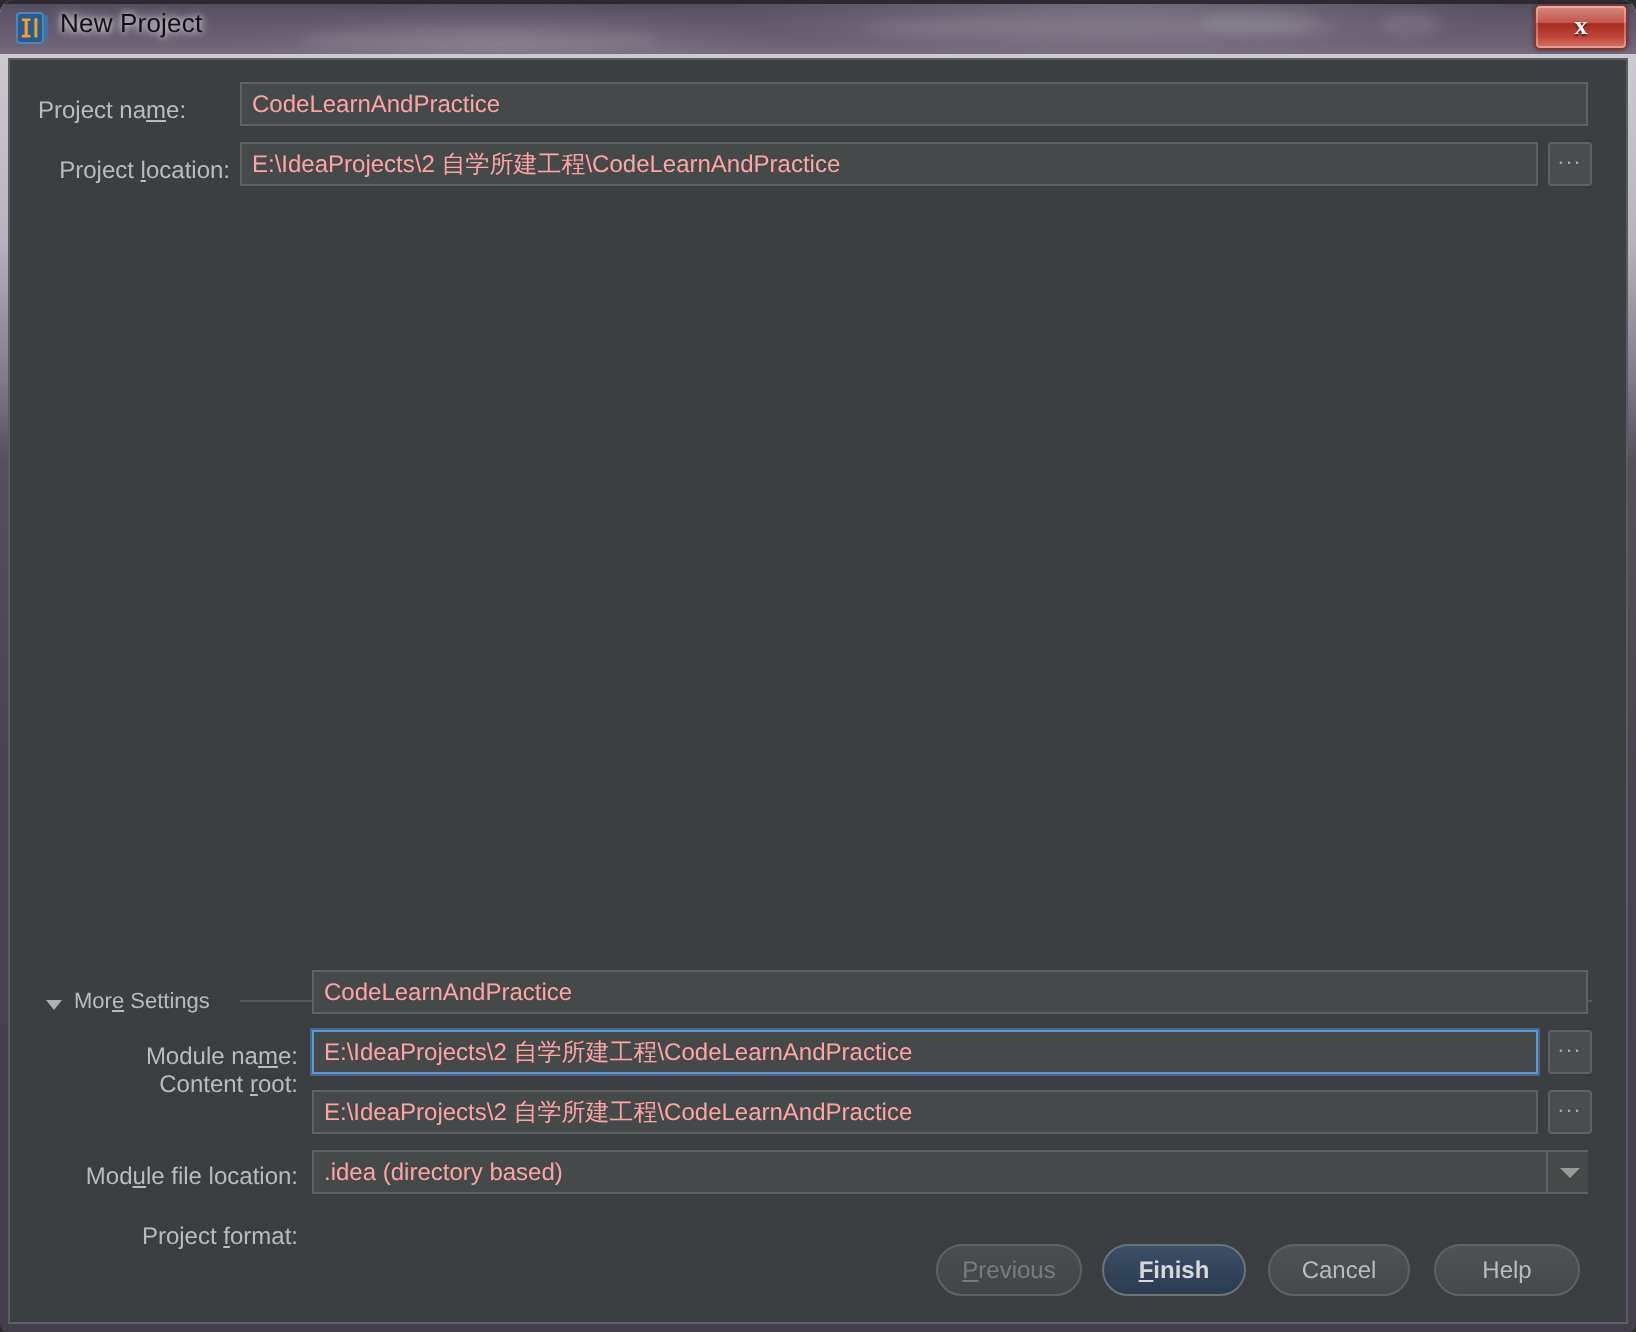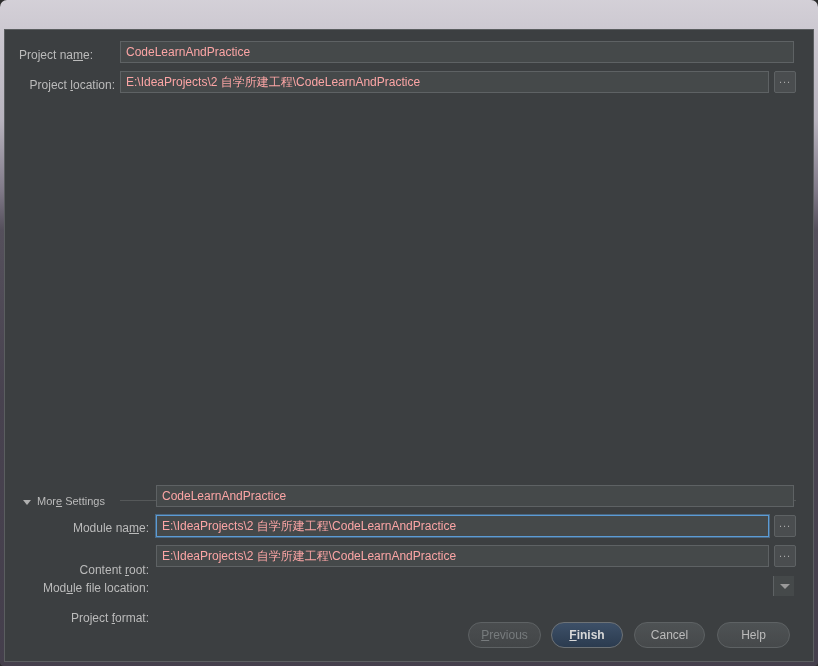--- a/index.html
+++ b/index.html
@@ -258,48 +258,70 @@
     font-weight: bold;
   }
 </style>
 </head>
 <body>
 
 <div id="window">
 
   <div class="frame-glass"></div>
 
+  <div class="titlebar">
+    <div class="tb-highlight" style="left:430px; width:240px;"></div>
+    <div class="tb-highlight" style="left:600px; width:60px; top:5px;"></div>
+    <div class="tb-highlight" style="left:690px; width:30px; top:6px;"></div>
+    <div class="tb-highlight" style="left:150px; width:180px; top:14px;"></div>
+
+    <div class="title-icon">
+      <svg width="17" height="16" viewBox="0 0 17 16">
+        <rect x="0.5" y="0.5" width="13" height="15" rx="1.5" fill="#2b5d8c" stroke="#4a86b8" stroke-width="1"></rect>
+        <path d="M3 3.2 h4.2 v1.3 h-1.3 v6.9 h1.3 v1.3 H3 v-1.3 h1.3 V4.5 H3 z" fill="#ff9d28"></path>
+        <rect x="9.2" y="3.2" width="1.5" height="9.5" fill="#e8a33d"></rect>
+        <rect x="14.2" y="1.6" width="1.7" height="12.8" fill="#3b78ab"></rect>
+      </svg>
+    </div>
+
+    <div class="title-text">New Project</div>
+
+    <div class="close-btn">
+      <div class="x">x</div>
+    </div>
+  </div>
 
   <div class="client">
 
     <div class="lbl" style="left:14px; top:17px; width:96px; text-align:left;"><span>Project na</span><u>m</u><span>e:</span></div>
     <div class="field" style="left:115px; top:11px; width:674px;">CodeLearnAndPractice</div>
 
     <div class="lbl" style="left:6px; top:47px; width:104px; text-align:right;"><span>Project </span><u>l</u><span>ocation:</span></div>
     <div class="field" style="left:115px; top:41px; width:649px;">E:\IdeaProjects\2 自学所建工程\CodeLearnAndPractice</div>
     <div class="browse" style="left:769px; top:41px;"><span>...</span></div>
 
     <div class="more-settings">
       <span class="ms-tri"></span>
       <span class="ms-text"><span>Mor</span><u>e</u><span> Settings</span></span>
     </div>
     <div class="ms-line"></div>
 
     <div class="lbl" style="left:20px; top:490px; width:124px; text-align:right;"><span>Module na</span><u>m</u><span>e:</span></div>
     <div class="field" style="left:151px; top:455px; width:638px;">CodeLearnAndPractice</div>
 
-    <div class="lbl" style="left:20px; top:532px; width:124px; text-align:right;"><span>Content </span><u>r</u><span>oot:</span></div>
+    <div class="lbl" style="left:20px; top:504px; width:124px; text-align:right;"><span>Content </span><u>r</u><span>oot:</span></div>
     <div class="field focused" style="left:151px; top:485px; width:613px;">E:\IdeaProjects\2 自学所建工程\CodeLearnAndPractice</div>
     <div class="browse" style="left:769px; top:485px;"><span>...</span></div>
 
     <div class="lbl" style="left:10px; top:550px; width:134px; text-align:right;"><span>Mod</span><u>u</u><span>le file location:</span></div>
     <div class="field" style="left:151px; top:515px; width:613px;">E:\IdeaProjects\2 自学所建工程\CodeLearnAndPractice</div>
     <div class="browse" style="left:769px; top:515px;"><span>...</span></div>
 
     <div class="lbl" style="left:20px; top:580px; width:124px; text-align:right;"><span>Project </span><u>f</u><span>ormat:</span></div>
+    <div class="field" style="left:151px; top:545px; width:638px;">.idea (directory based)</div>
     <div class="combo-arrow" style="left:768px; top:546px;">
       <i></i>
     </div>
 
     <div class="btn disabled" style="left:463px; top:592px; width:73px;"><span></span><u>P</u><span>revious</span></div>
 
     <div class="btn default" style="left:546px; top:592px; width:72px;"><span></span><u>F</u><span>inish</span></div>
 
     <div class="btn" style="left:629px; top:592px; width:71px;"><span>Cancel</span><u></u><span></span></div>
 

